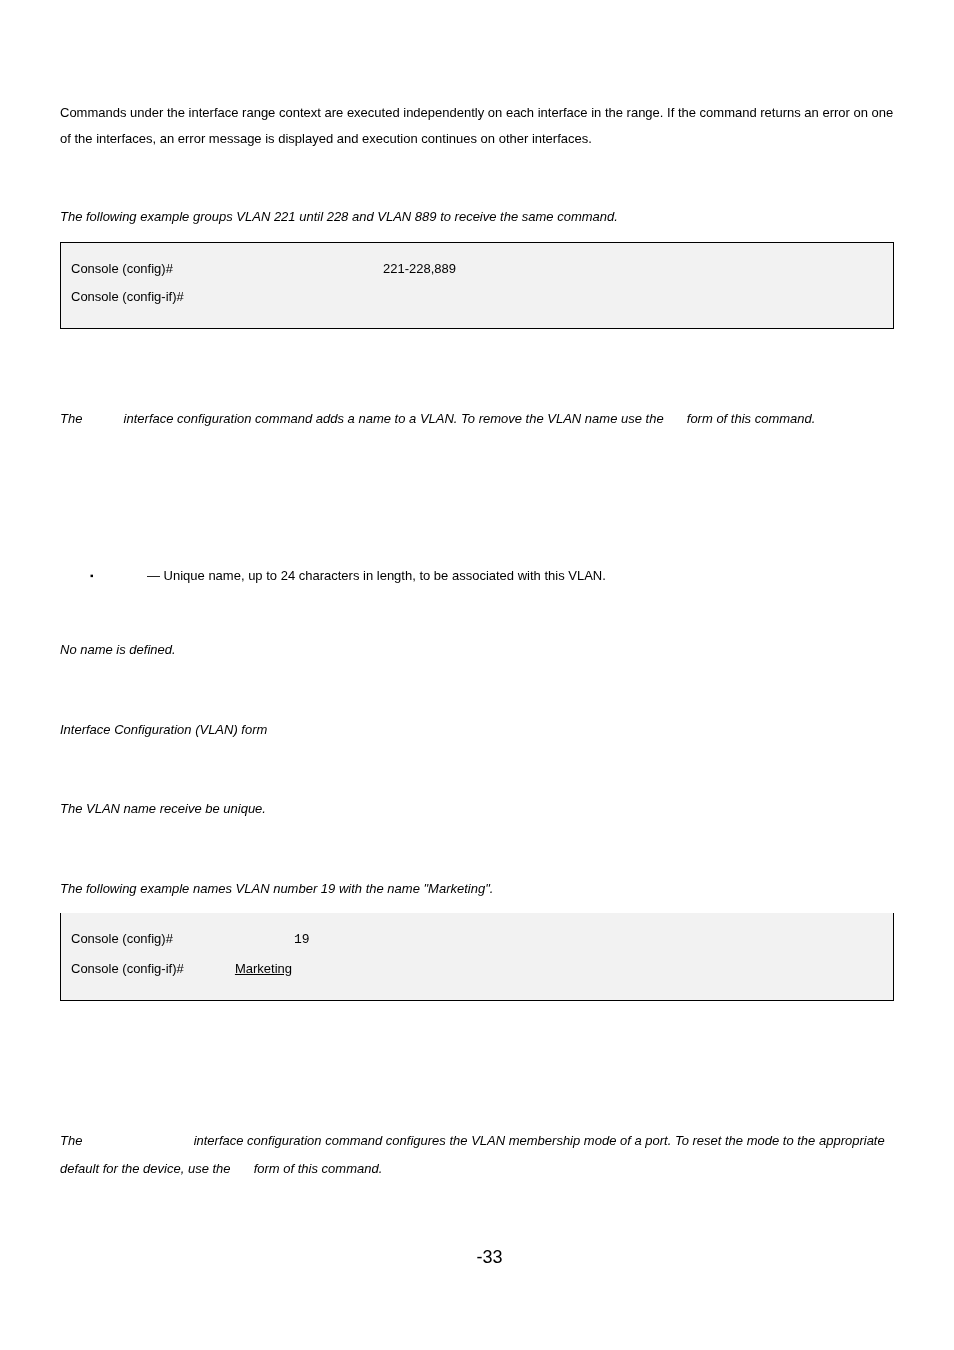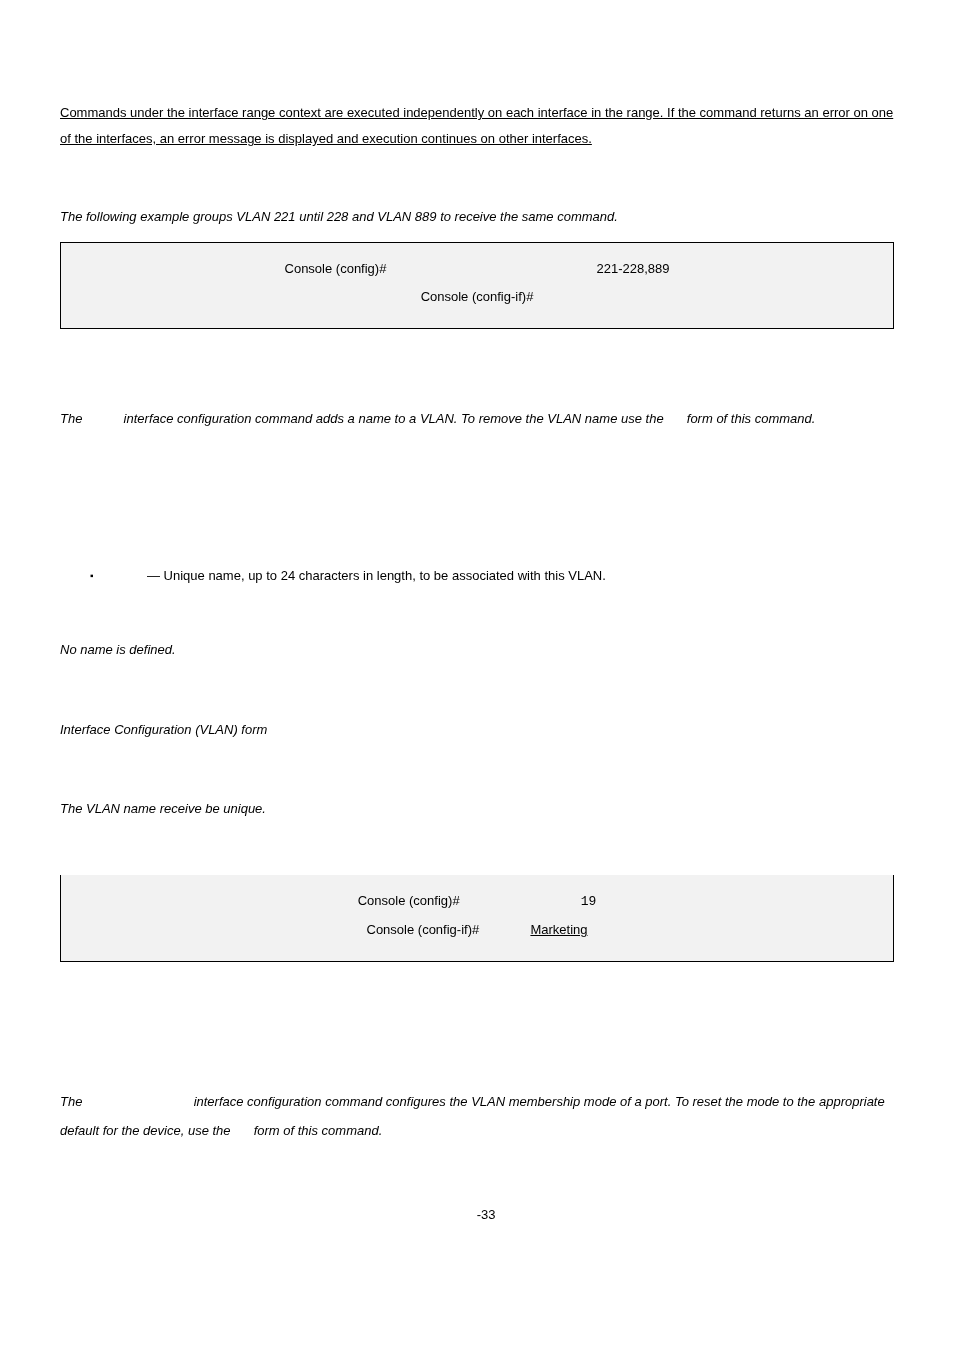--- a/index.html
+++ b/index.html
@@ -9,35 +9,35 @@
       color: #000;
       background: #fff;
       width: 954px;
       margin: 0 auto;
       padding: 0;
       line-height: 1.5;
     }
     .page {
       padding: 100px 60px 40px 60px;
     }
-    .p1 { line-height: 2; text-decoration: underline; }
+    .p1 { line-height: 2; }
     .heading3 { font-weight: bold; font-size: 14px; margin-bottom: 10px; margin-top: 20px; }
     .heading2 { font-weight: bold; font-size: 20px; margin-bottom: 10px; margin-top: 36px; }
     .para { line-height: 2.2; margin-bottom: 10px; font-style: italic; }
     .code-box {
       border: 1px solid #000;
       padding: 12px 10px 16px 10px;
       background: #f2f2f2;
       margin-top: 6px;
       margin-bottom: 10px;
     }
-    .code-line { line-height: 2.2; text-align: center; }
+    .code-line { line-height: 2.2; }
     .bullet-row { display: flex; align-items: flex-start; margin: 14px 0 14px 30px; }
     .bullet-dot { font-size: 10px; margin-right: 18px; margin-top: 2px; }
-    .footer { text-align: center; margin-top: 60px; font-size: 13px; }
+    .footer { text-align: center; margin-top: 60px; font-size: 18px; }
     .bold { font-weight: bold; }
     .spacer-lg { height: 40px; }
   </style>
 </head>
 <body>
 
 <div class="page">
 
   <div class="p1">Commands under the interface range context are executed independently on each interface in the range. If the command returns an error on one of the interfaces, an error message is displayed and execution continues on other interfaces.</div>
 
@@ -79,20 +79,21 @@
   <div class="heading3" style="color: rgb(255, 255, 255); visibility: hidden; height: 21px;">Default Configuration</div>
   <div class="para">No name is defined.</div>
 
   <div class="heading3" style="color: rgb(255, 255, 255); visibility: hidden; height: 21px;">Command Mode</div>
   <div class="para">Interface Configuration (VLAN) form</div>
 
   <div class="heading3" style="color: rgb(255, 255, 255); visibility: hidden; height: 21px;">User Guidelines</div>
   <div class="para">The VLAN name receive be unique.</div>
 
   <div class="heading3" style="color: rgb(255, 255, 255); visibility: hidden; height: 21px;">Example</div>
+  <div class="para">The following example names VLAN number 19 with the name "Marketing".</div>
 
   <div class="code-box" style="border-top:none;">
     <div class="code-line">
       <span>Console (config)# </span>
       <span class="bold" style="visibility:hidden;">interface vlan </span>
       <span style="margin-left:30px;font-family:Liberation Mono, monospace;">19</span>
     </div>
     <div class="code-line">
       <span>Console (config-if)# </span>
       <span class="bold" style="visibility:hidden;">name </span>

